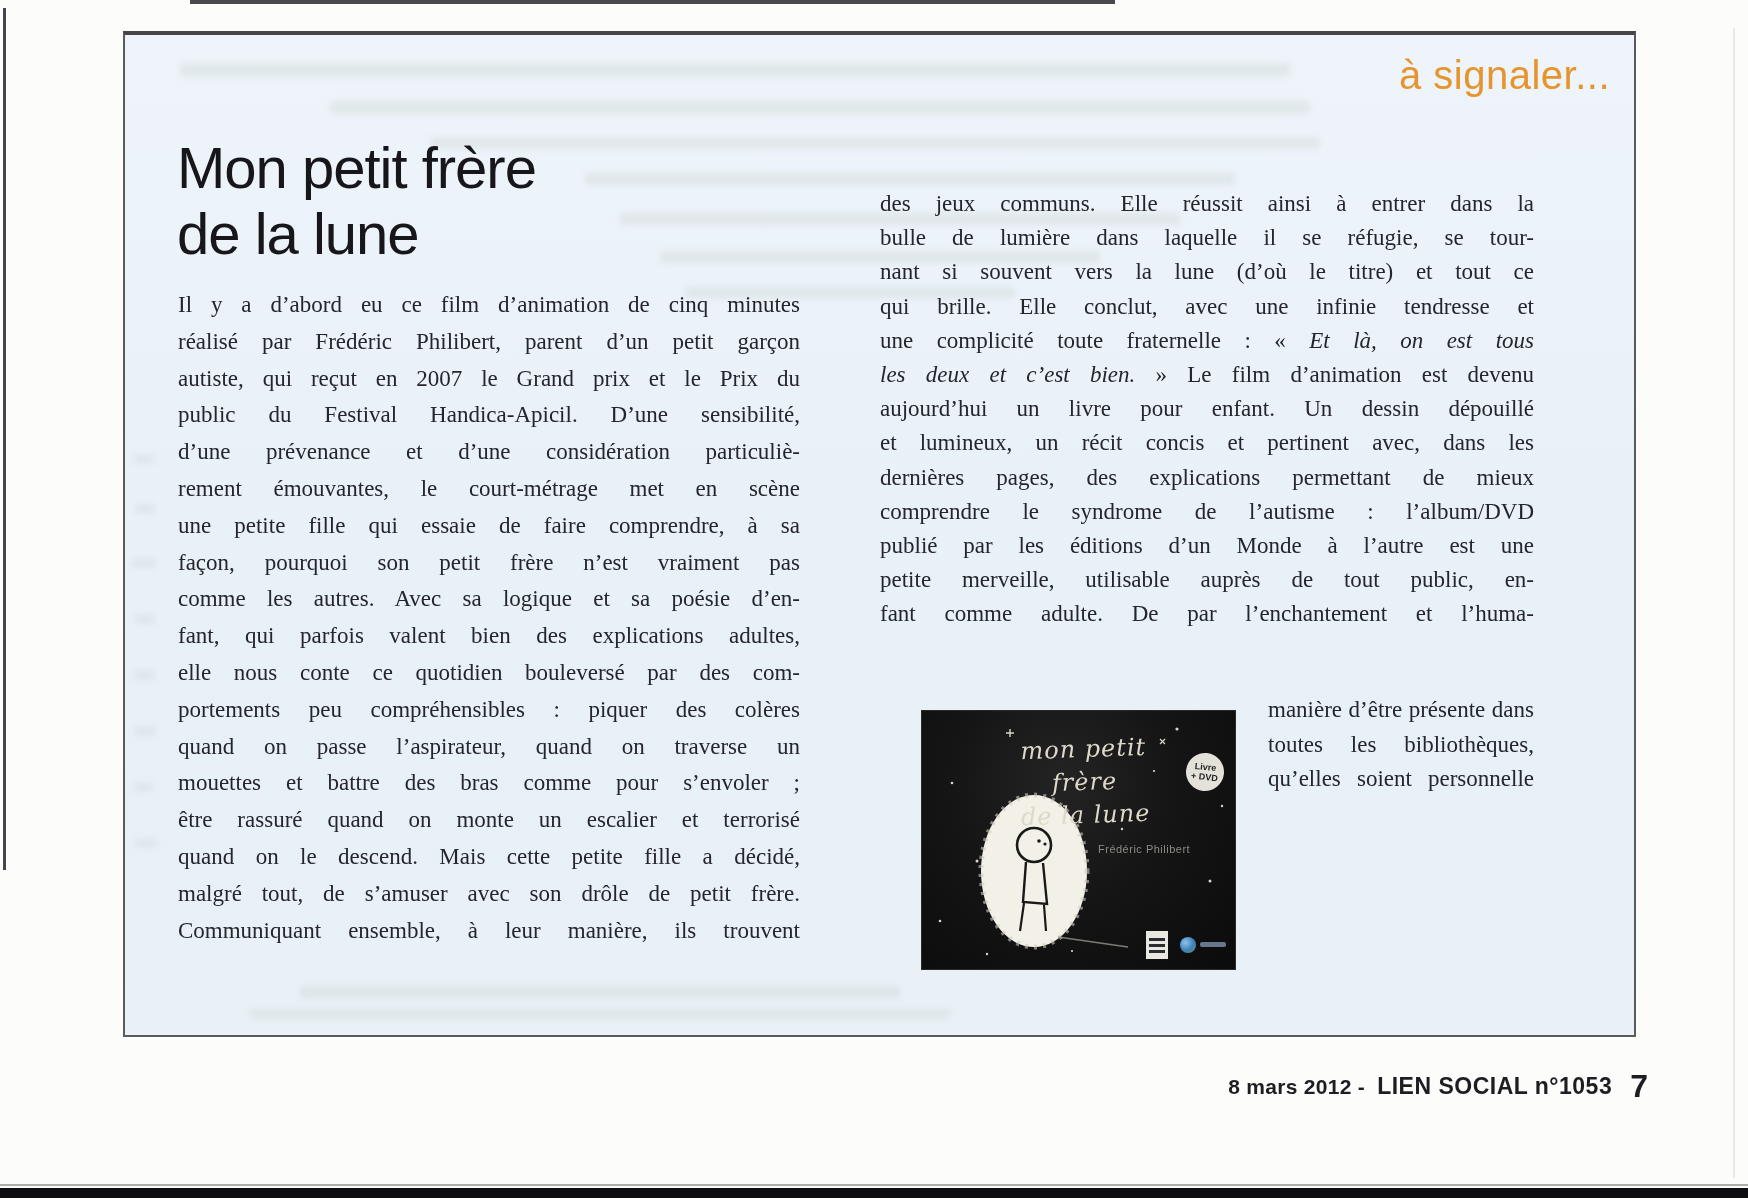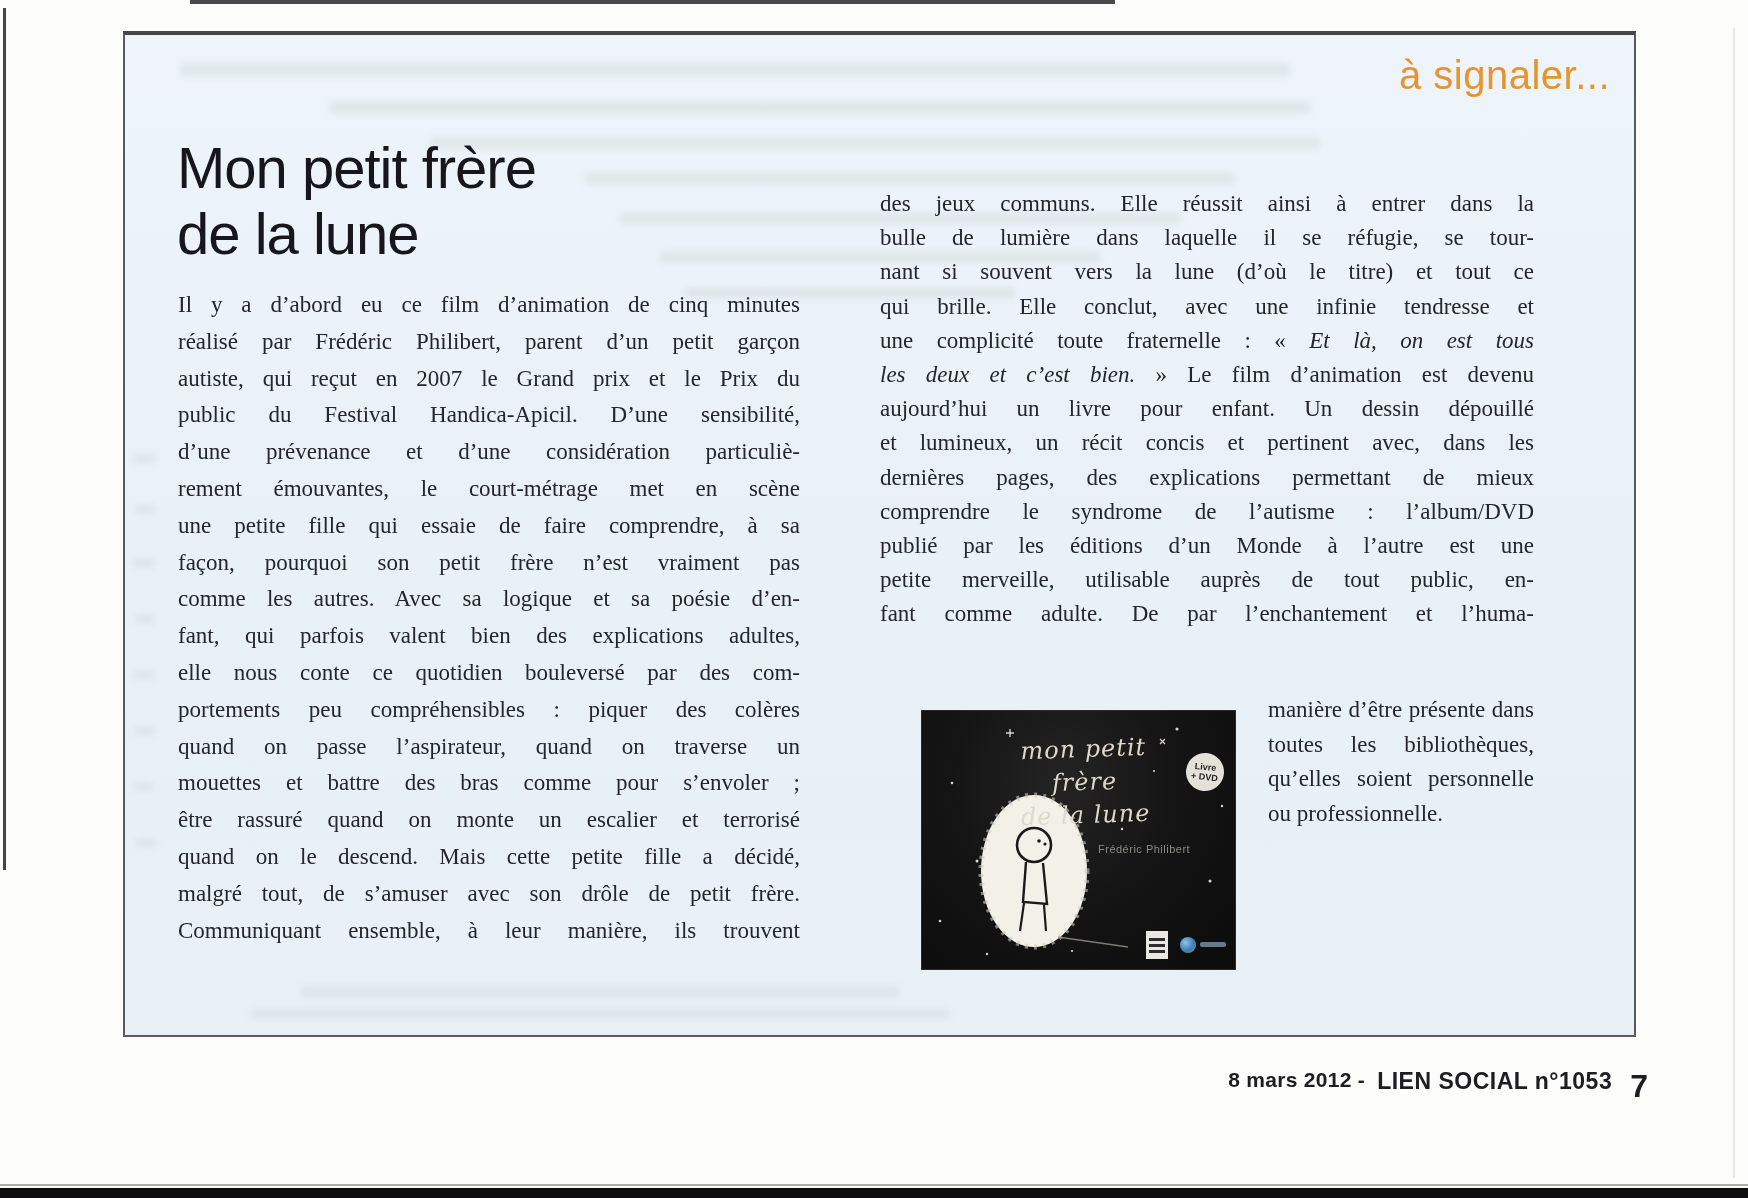--- a/index.html
+++ b/index.html
@@ -51,21 +51,21 @@
   .cover-logo-square span{display:block;height:3px;background:#2c2c30;}
   .cover-logo-round{position:absolute;left:258px;top:226px;width:16px;height:16px;border-radius:50%;
     background:radial-gradient(circle at 35% 35%,#8fc3e8 0%,#3d7fba 55%,#6da14b 100%);}
   .cover-logo-text{position:absolute;left:278px;top:231px;width:26px;height:5px;background:#7e93ad;opacity:.8;border-radius:2px;}
 
   
   .caption{position:absolute;left:1143px;top:814px;width:280px;color:#2a2b33;font-size:20px;line-height:30px;font-weight:700;}
   .caption .cap-italic{font-style:italic;}
 
   
-  .footer{position:absolute;right:100px;top:1068px;display:flex;align-items:flex-start;gap:12px;color:#1d1d22;}
+  .footer{position:absolute;right:100px;top:1068px;display:flex;align-items:center;gap:12px;color:#1d1d22;}
   .footer-date{font-size:21px;font-weight:700;letter-spacing:.3px;}
   .footer-brand{font-size:23px;font-weight:700;letter-spacing:.5px;}
   .footer-page{font-size:32px;font-weight:700;margin-left:6px;}
 </style>
 </head>
 <body>
 
 <div class="page">
 
   <div class="scan-edge-left"></div>
@@ -133,21 +133,20 @@
         <div class="tline"><span>dernières pages, des explications permettant de mieux</span></div>
         <div class="tline"><span>comprendre le syndrome de l’autisme : l’album/DVD</span></div>
         <div class="tline"><span>publié par les éditions d’un Monde à l’autre est une</span></div>
         <div class="tline"><span>petite merveille, utilisable auprès de tout public, en-</span></div>
         <div class="tline"><span>fant comme adulte. De par l’enchantement et l’huma-</span></div>
       </div>
     <div class="col col-wrap">
         <div class="tline"><span>manière d’être présente dans</span></div>
         <div class="tline"><span>toutes les bibliothèques,</span></div>
         <div class="tline"><span>qu’elles soient personnelle</span></div>
-        <div class="tline tline-last"><span>ou professionnelle.</span></div>
       </div>
 
     <div class="book-cover">
       <svg class="cover-svg" width="313" height="258" viewBox="0 0 313 258">
 
         <g fill="#d9d5c9">
           <circle cx="255" cy="18" r="1.6"></circle>
             <circle cx="30" cy="72" r="1.3"></circle>
           <circle cx="232" cy="60" r="1.1"></circle>
             <circle cx="55" cy="150" r="1.5"></circle>

